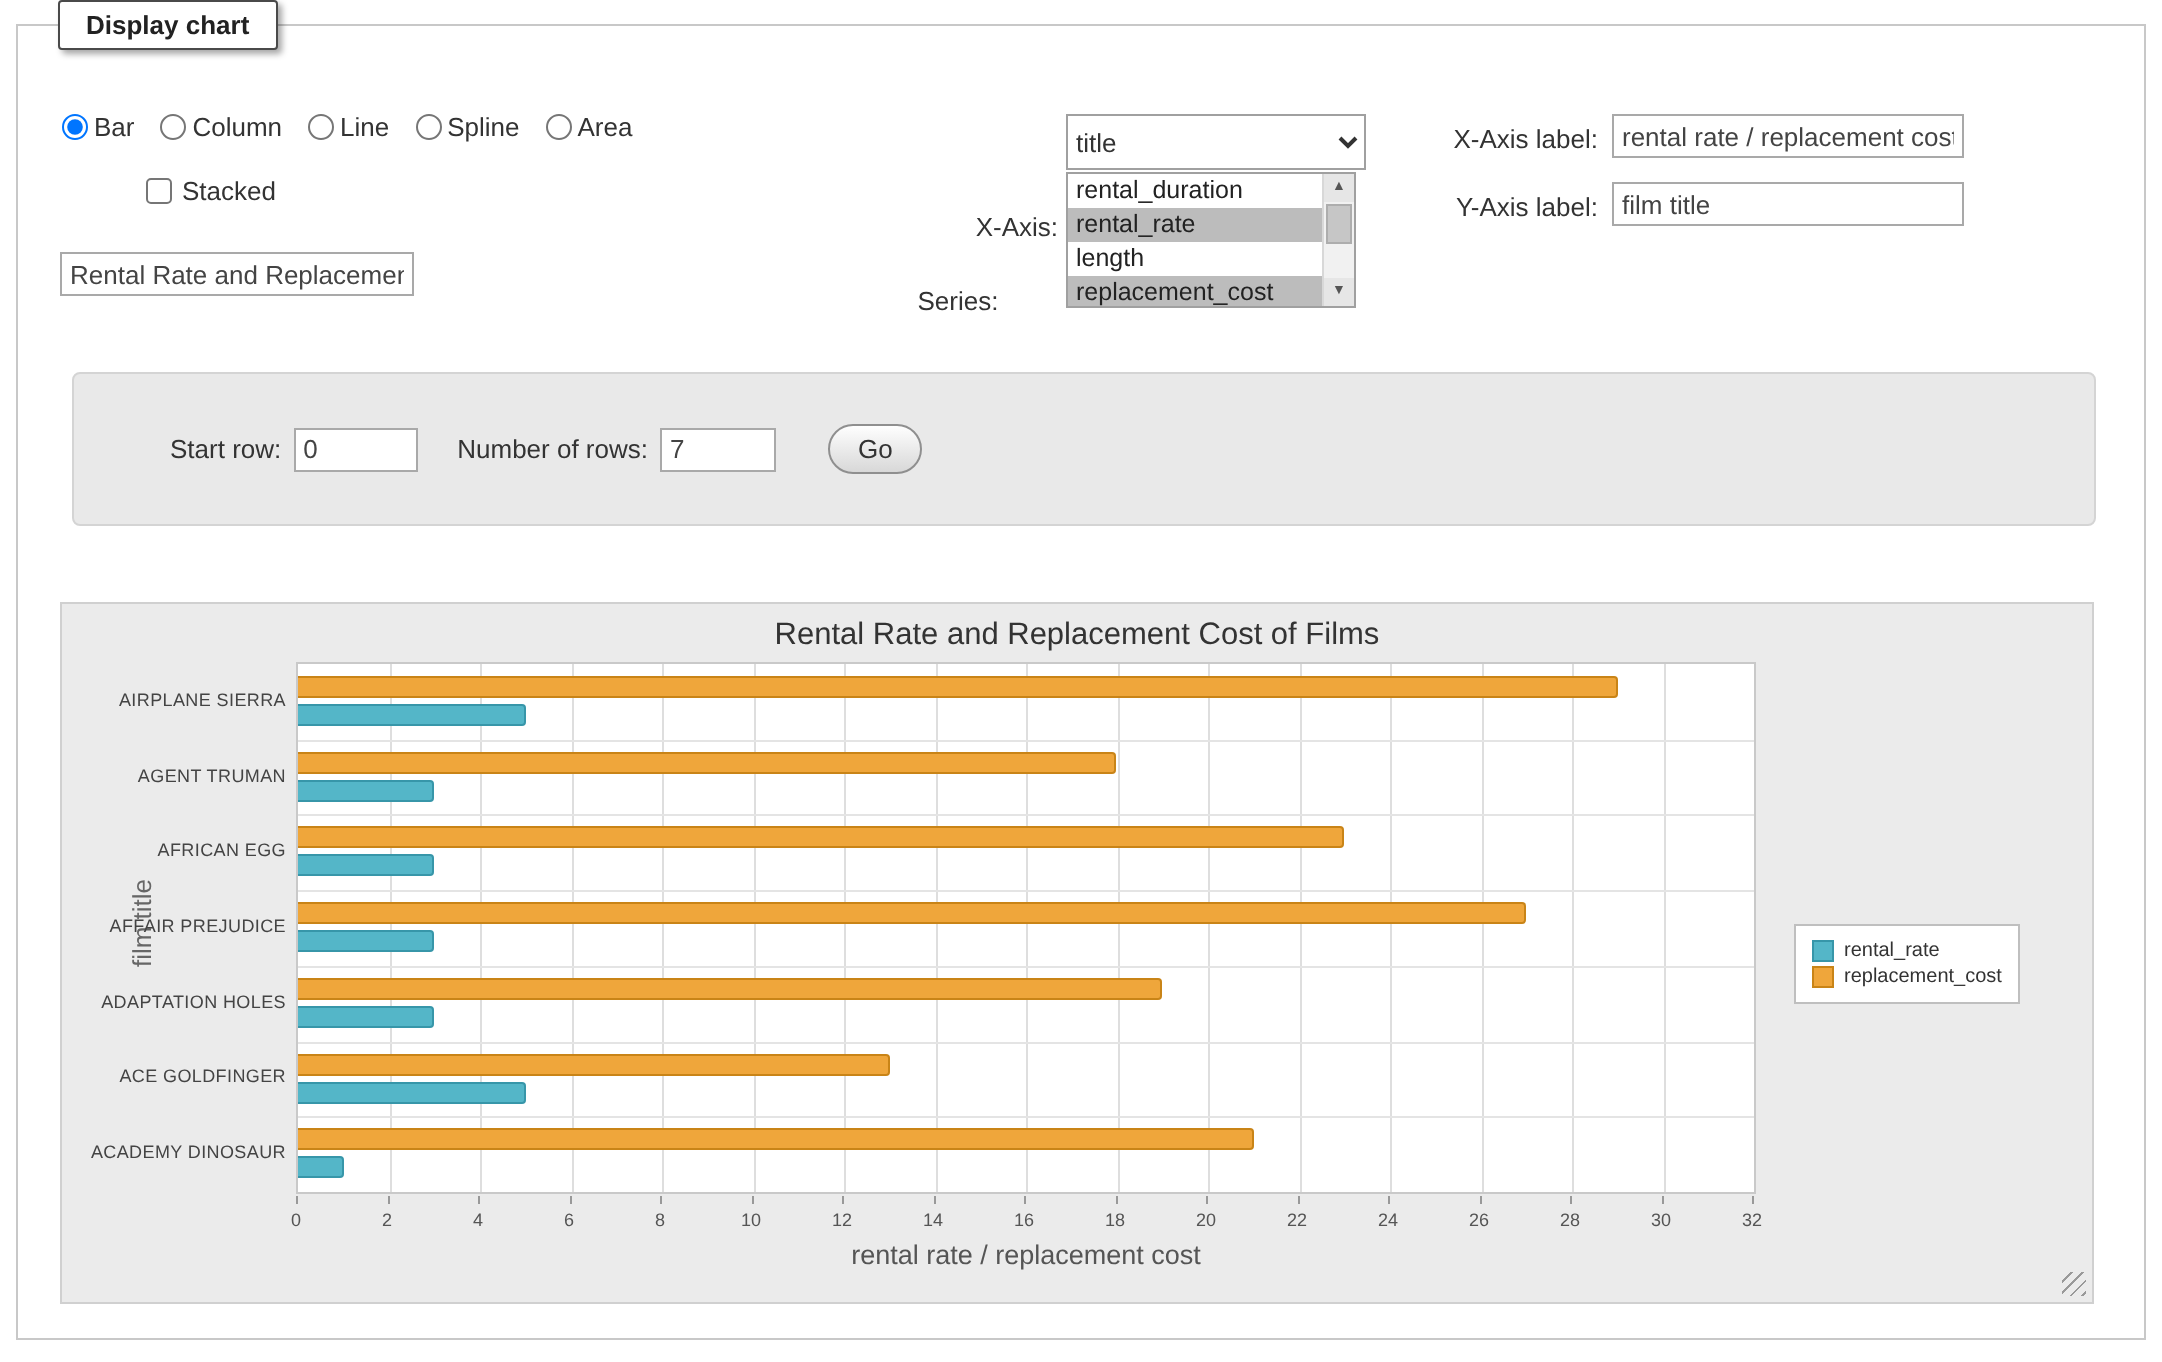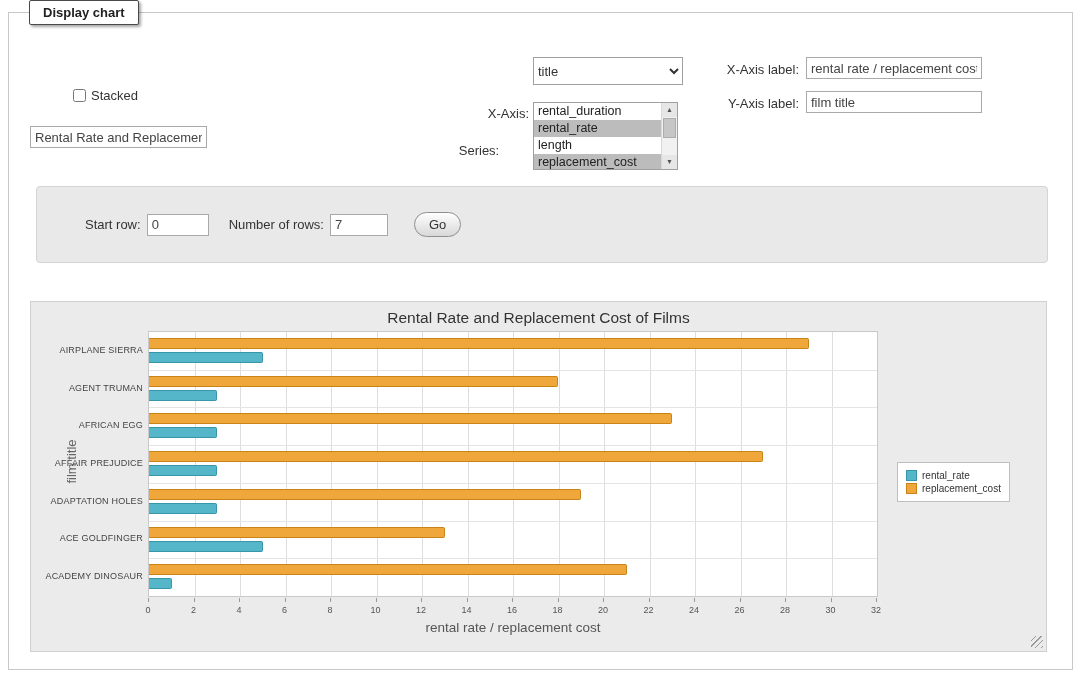--- a/index.html
+++ b/index.html
@@ -27,21 +27,21 @@
   .ti { border: 1px solid #a9a9a9; height: 22px; font-size: 13px; padding: 1px 4px; color: #444; font-family: inherit; background: #fff; }
   .title-input { position: absolute; left: 21px; top: 113px; width: 177px; }
   .lbl { position: absolute; font-size: 13px; color: #333; }
   .xaxis-lbl { left: 420px; top: 49px; width: 100px; text-align: right; margin-top: 44px; }
   .series-lbl { left: 420px; top: 130px; width: 100px; text-align: center; }
   .xcap-lbl { left: 615px; top: 49px; width: 175px; text-align: right; }
   .ycap-lbl { left: 615px; top: 83px; width: 175px; text-align: right; }
   .xaxis-select { position: absolute; left: 524px; top: 44px; width: 150px; height: 28px; font-size: 13px; font-family: inherit; border: 1px solid #a0a0a0; background: #fff; color: #333; }
   .xcap-input { position: absolute; left: 797px; top: 44px; width: 176px; }
   .ycap-input { position: absolute; left: 797px; top: 78px; width: 176px; }
-  .listbox { position: absolute; left: 524px; top: 89px; width: 145px; height: 68px; border: 1px solid #a0a0a0; background: #fff; overflow: hidden; }
+  .listbox { position: absolute; left: 524px; top: 73px; width: 145px; height: 68px; border: 1px solid #a0a0a0; background: #fff; overflow: hidden; }
   .lb-options { position: absolute; left: 0; top: 0; right: 16px; bottom: 0; }
   .lb-option { height: 17px; line-height: 17px; padding-left: 4px; font-size: 12.5px; color: #222; white-space: nowrap; overflow: hidden; cursor: default; }
   .lb-option.selected { background: #bcbcbc; }
   .lb-scrollbar { position: absolute; right: 0; top: 0; width: 16px; height: 100%; background: #f1f1f1; border-left: 1px solid #d8d8d8; }
   .lb-arrow { position: absolute; left: 0; width: 100%; height: 14px; font-size: 7px; color: #555; text-align: center; line-height: 14px; background: #e6e6e6; cursor: pointer; }
   .lb-arrow.up { top: 0; }
   .lb-arrow.down { bottom: 0; }
   .lb-thumb { position: absolute; left: 1px; top: 15px; width: 13px; height: 20px; background: #c6c6c6; border: 1px solid #adadad; }
   .rows-panel {
     position: absolute; left: 27px; top: 173px; width: 1012px; height: 77px;
@@ -76,20 +76,42 @@
     position: absolute; right: 3px; bottom: 3px; width: 12px; height: 12px; cursor: nwse-resize;
     background: repeating-linear-gradient(135deg, transparent 0px, transparent 3px, #999 3px, #999 4px);
   }
 </style>
 </head>
 <body>
 
 <div class="outer">
   <div class="legend-tab">Display chart</div>
 
+  <div class="radio-row">
+      <label>
+        <input type="radio" name="ctype" checked="" style="">
+        <span>Bar</span>
+      </label>
+      <label>
+        <input type="radio" name="ctype" style="">
+        <span>Column</span>
+      </label>
+      <label>
+        <input type="radio" name="ctype" style="">
+        <span>Line</span>
+      </label>
+      <label>
+        <input type="radio" name="ctype" style="">
+        <span>Spline</span>
+      </label>
+      <label>
+        <input type="radio" name="ctype" style="">
+        <span>Area</span>
+      </label>
+    </div>
 
   <label class="stacked-row">
     <input type="checkbox" style="">
     <span>Stacked</span>
   </label>
 
   <input class="ti title-input" value="Rental Rate and Replacement Cost of Films" style="">
 
   <span class="lbl xaxis-lbl">X-Axis:</span>
   <select class="xaxis-select">

